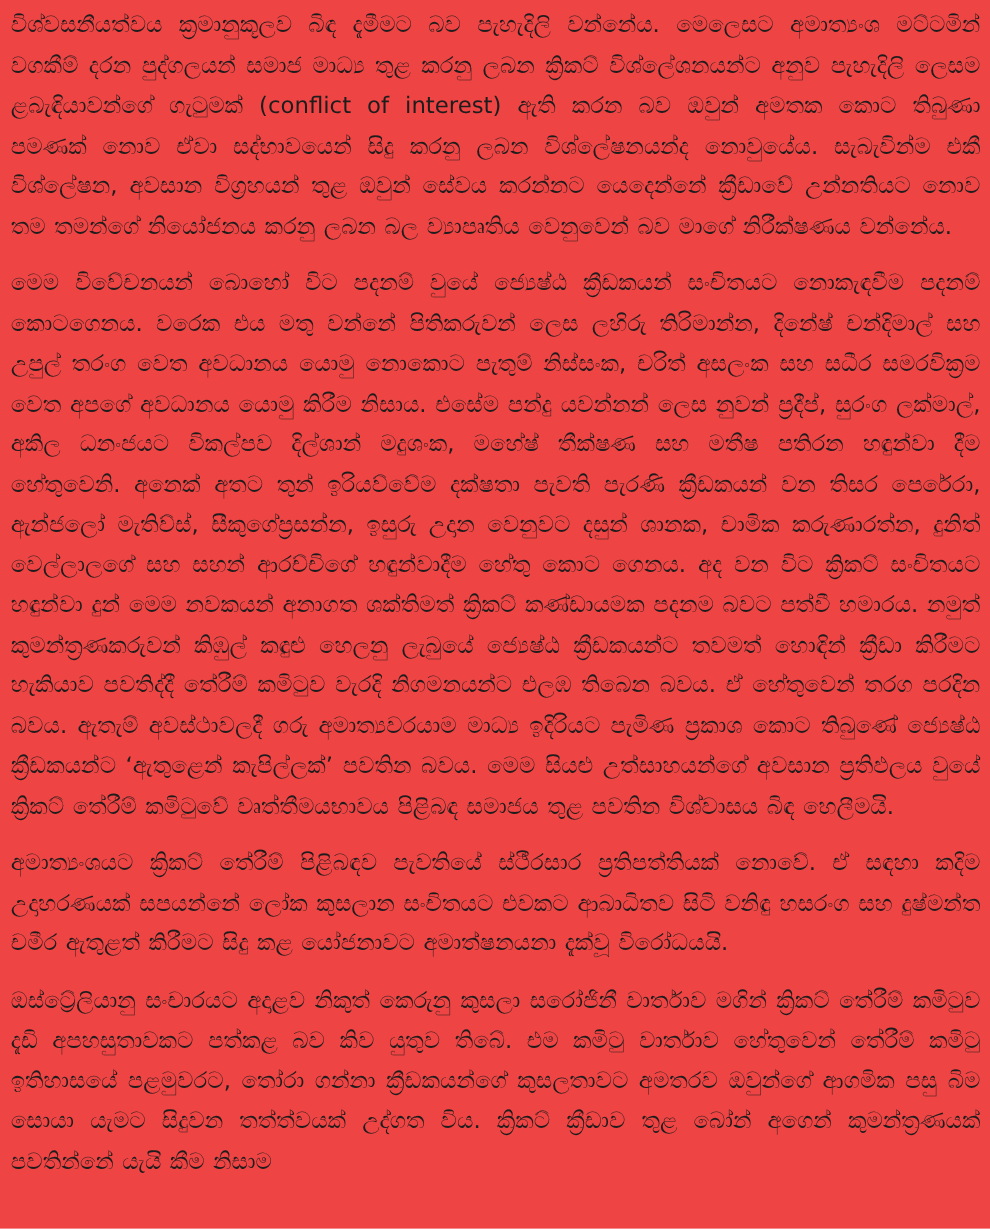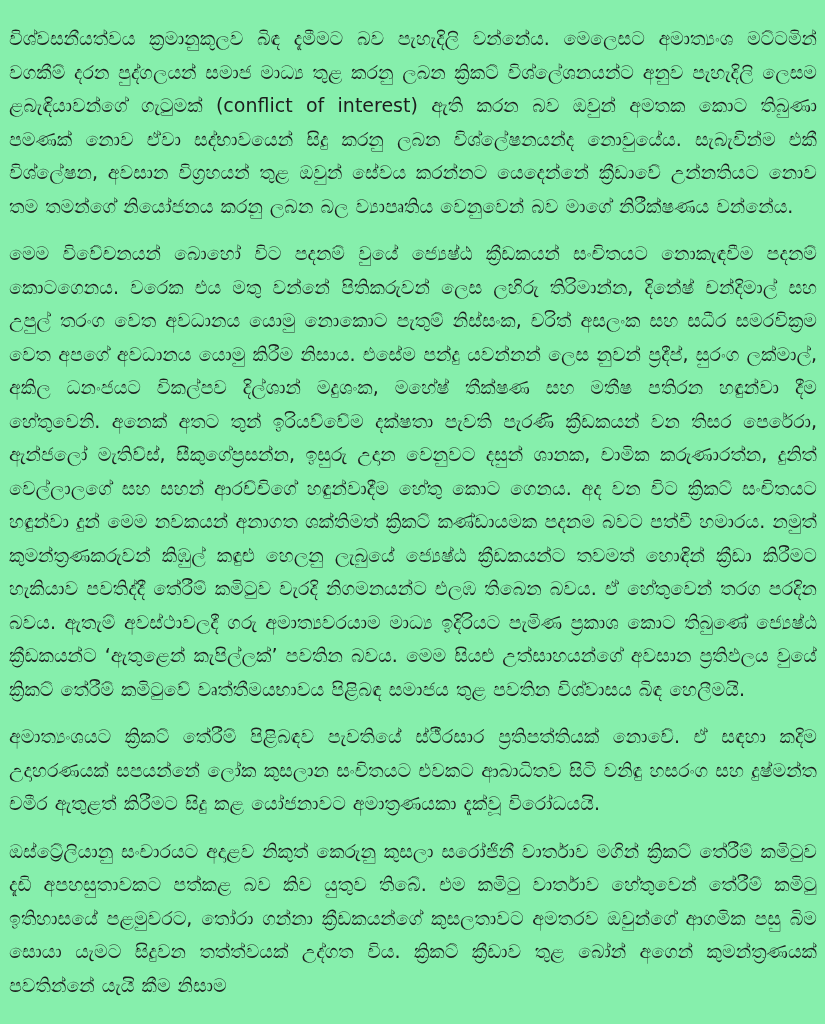--- a/index.html
+++ b/index.html
@@ -9,22 +9,22 @@
   }
   body {
     width: 825px;
     height: 1024px;
     overflow: hidden;
   }
   .page {
     box-sizing: border-box;
     width: 825px;
     height: 1024px;
-    padding: 22px 8px 0 9px;
-    background: #86efac;
+    padding: 5px 8px 0 9px;
+    background: #ef4444;
     overflow: hidden;
   }
   .para {
     font-family: "DejaVu Sans", "Liberation Sans", sans-serif;
     font-size: 19px;
     line-height: 33.5px;
     color: #1d1d1d;
     text-align: justify;
     text-justify: inter-word;
     margin: 0 0 14px 0;
@@ -33,15 +33,15 @@
   .para:last-child {
     margin-bottom: 0;
   }
 </style>
 </head>
 <body>
 
 <main class="page">
   <p class="para">විශ්වසනීයත්වය ක්‍රමානුකූලව බිඳ දැමීමට බව පැහැදිලි වන්නේය. මෙලෙසට අමාත්‍යංශ මට්ටමින් වගකීම් දරන පුද්ගලයන් සමාජ මාධ්‍ය තුළ කරනු ලබන ක්‍රිකට් විශ්ලේශනයන්ට අනුව පැහැදිලි ලෙසම ළබැඳියාවන්ගේ ගැටුමක් (conflict of interest) ඇති කරන බව ඔවුන් අමතක කොට තිබුණා පමණක් නොව ඒවා සද්භාවයෙන් සිදු කරනු ලබන විශ්ලේෂනයන්ද නොවුයේය. සැබැවින්ම එකී විශ්ලේෂන, අවසාන විග්‍රහයන් තුළ ඔවුන් සේවය කරන්නට යෙදෙන්නේ ක්‍රීඩාවේ උන්නතියට නොව තම තමන්ගේ නියෝජනය කරනු ලබන බල ව්‍යාපෘතිය වෙනුවෙන් බව මාගේ නිරීක්ෂණය වන්නේය.</p>
   <p class="para">මෙම විවේචනයන් බොහෝ විට පදනම් වුයේ ජ්‍යෙෂ්ඨ ක්‍රීඩකයන් සංචිතයට නොකැඳවීම පදනම් කොටගෙනය. වරෙක එය මතු වන්නේ පිතිකරුවන් ලෙස ලහිරු තිරිමාන්න, දිනේෂ් චන්දිමාල් සහ උපුල් තරංග වෙත අවධානය යොමු නොකොට පැතුම් නිස්සංක, චරිත් අසලංක සහ සධීර සමරවික්‍රම වෙත අපගේ අවධානය යොමු කිරීම නිසාය. එසේම පන්දු යවන්නන් ලෙස නුවන් ප්‍රදීප්, සුරංග ලක්මාල්, අකිල ධනංජයට විකල්පව දිල්ශාන් මදුශංක, මහේෂ් තීක්ෂණ සහ මතීෂ පතිරන හඳුන්වා දීම හේතුවෙනි. අනෙක් අතට තුන් ඉරියව්වේම දක්ෂතා පැවති පැරණි ක්‍රීඩකයන් වන තිසර පෙරේරා, ඇන්ජලෝ මැතිව්ස්, සීකුගේප්‍රසන්න, ඉසුරු උදාන වෙනුවට දසුන් ශානක, චාමික කරුණාරත්න, දුනිත් වෙල්ලාලගේ සහ සහන් ආරච්චිගේ හඳුන්වාදීම හේතු කොට ගෙනය. අද වන විට ක්‍රිකට් සංචිතයට හඳුන්වා දුන් මෙම නවකයන් අනාගත ශක්තිමත් ක්‍රිකට් කණ්ඩායමක පදනම බවට පත්වී හමාරය. නමුත් කුමන්ත්‍රණකරුවන් කිඹුල් කඳුළු හෙලනු ලැබුයේ ජ්‍යෙෂ්ඨ ක්‍රීඩකයන්ට තවමත් හොඳින් ක්‍රීඩා කිරීමට හැකියාව පවතිද්දී තේරීම් කමිටුව වැරදි නිගමනයන්ට එලඹ තිබෙන බවය. ඒ හේතුවෙන් තරග පරදින බවය. ඇතැම් අවස්ථාවලදී ගරු අමාත්‍යවරයාම මාධ්‍ය ඉදිරියට පැමිණ ප්‍රකාශ කොට තිබුණේ ජ්‍යෙෂ්ඨ ක්‍රීඩකයන්ට ‘ඇතුළෙන් කැපිල්ලක්’ පවතින බවය. මෙම සියළු උත්සාහයන්ගේ අවසාන ප්‍රතිඵලය වුයේ ක්‍රිකට් තේරීම් කමිටුවේ වෘත්තීමයභාවය පිළිබඳ සමාජය තුළ පවතින විශ්වාසය බිඳ හෙලීමයි.</p>
-  <p class="para">අමාත්‍යංශයට ක්‍රිකට් තේරීම් පිළිබඳව පැවතියේ ස්ථීරසාර ප්‍රතිපත්තියක් නොවේ. ඒ සඳහා කදිම උදාහරණයක් සපයන්නේ ලෝක කුසලාන සංචිතයට එවකට ආබාධිතව සිටි වනිඳු හසරංග සහ දුෂ්මන්ත චමීර ඇතුළත් කිරීමට සිදු කළ යෝජනාවට අමාත්‍රණයකා දැක්වූ විරෝධයයි.</p>
+  <p class="para">අමාත්‍යංශයට ක්‍රිකට් තේරීම් පිළිබඳව පැවතියේ ස්ථීරසාර ප්‍රතිපත්තියක් නොවේ. ඒ සඳහා කදිම උදාහරණයක් සපයන්නේ ලෝක කුසලාන සංචිතයට එවකට ආබාධිතව සිටි වනිඳු හසරංග සහ දුෂ්මන්ත චමීර ඇතුළත් කිරීමට සිදු කළ යෝජනාවට අමාත්‍ෂනයනා දැක්වූ විරෝධයයි.</p>
   <p class="para">ඔස්ට්‍රේලියානු සංචාරයට අදාළව නිකුත් කෙරුනු කුසලා සරෝජිනී වාර්තාව මගින් ක්‍රිකට් තේරීම් කමිටුව දැඩි අපහසුතාවකට පත්කළ බව කිව යුතුව තිබේ. එම කමිටු වාර්තාව හේතුවෙන් තේරීම් කමිටු ඉතිහාසයේ පළමුවරට, තෝරා ගන්නා ක්‍රීඩකයන්ගේ කුසලතාවට අමතරව ඔවුන්ගේ ආගමික පසු බිම සොයා යැමට සිදුවන තත්ත්වයක් උද්ගත විය. ක්‍රිකට් ක්‍රීඩාව තුළ බෝන් අගෙන් කුමන්ත්‍රණයක් පවතින්නේ යැයි කීම නිසාම</p>
 </main>
 
 </body></html>

